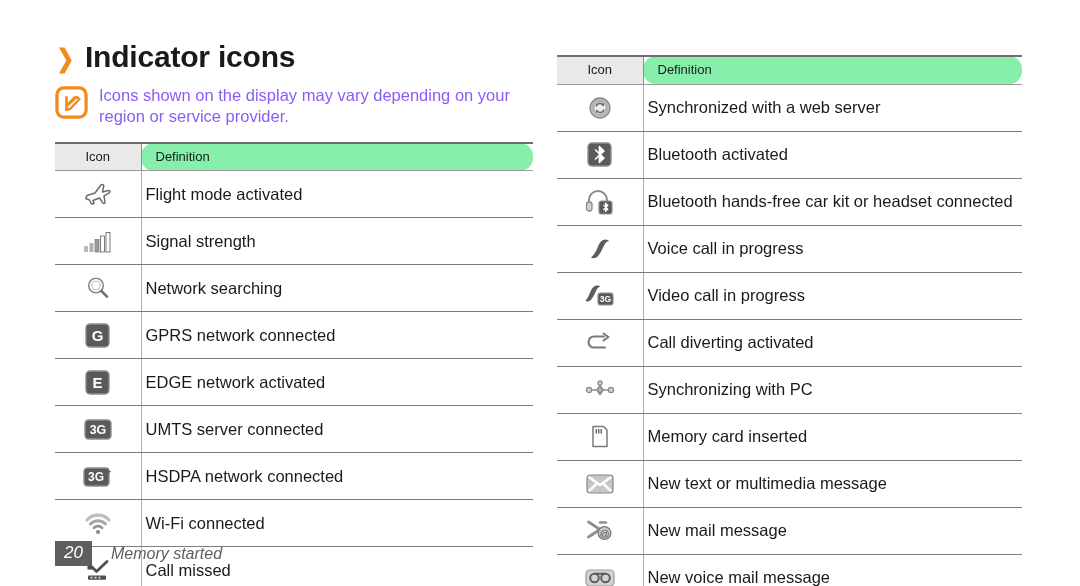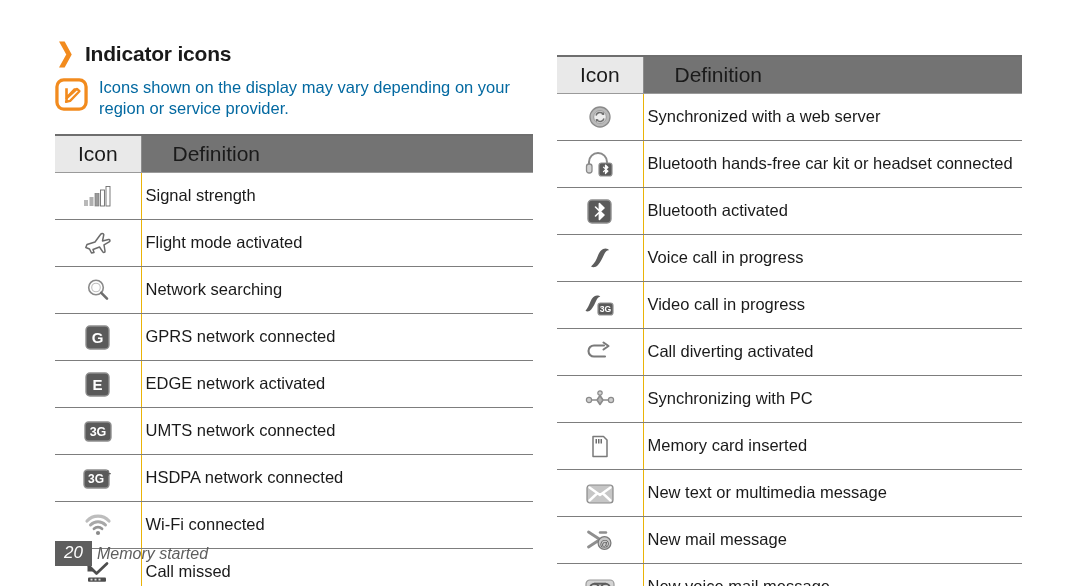--- a/index.html
+++ b/index.html
@@ -44,21 +44,21 @@
     margin: 0 0 10px 0;
   }
   .chev {
     color: #f28b1e;
     font-size: 25px;
     font-weight: bold;
     line-height: 1;
     transform: scaleX(0.85);
   }
   .heading-text {
-    font-size: 21px;
+    font-size: 30px;
     font-weight: bold;
     letter-spacing: -0.2px;
     color: #1a1a1a;
   }
 
   
   .note {
     display: flex;
     align-items: flex-start;
     gap: 11px;
@@ -66,50 +66,51 @@
   }
   .note-icon {
     flex: 0 0 auto;
     width: 33px;
     height: 33px;
     margin-top: 2px;
   }
   .note-text {
     font-size: 16.5px;
     line-height: 1.30;
-    color: #0369a1;
+    color: #8b5cf6;
     padding-top: 1px;
   }
 
   
   table.icons {
     border-collapse: collapse;
     width: 100%;
     table-layout: fixed;
   }
   table.icons col.c-icon { width: 86px; }
 
   table.icons thead th {
     font-weight: normal;
-    font-size: 21px;
+    font-size: 13px;
     text-align: left;
     padding: 5px 0 6px 0;
     border-top: 2px solid #6e6e6e;
     border-bottom: 1px solid #9a9a9a;
     color: #1a1a1a;
     line-height: 1.2;
   }
   table.icons thead th.h-icon {
     background: #e9e9e9;
     text-align: center;
   }
   table.icons thead th.h-def {
-    background: #737373;
-    padding-left: 31px;
+    background: #86efac;
+    padding-left: 14px;
     border-left: 1px solid #8d8d8d;
+    border-radius: 13px;
   }
 
   table.icons tbody td {
     border-bottom: 1px solid #7d7d7d;
     font-size: 16.5px;
     line-height: 1.26;
     color: #1a1a1a;
     background: #ffffff;
   }
   table.icons tbody td.t-icon {
@@ -134,21 +135,21 @@
     text-align: right;
   }
 
   
   .footer {
     position: absolute;
     left: 55px;
     bottom: 20px;
     display: flex;
     align-items: center;
-    gap: 5px;
+    gap: 19px;
   }
   .pagenum {
     background: #5e5e5e;
     color: #ffffff;
     font-size: 17px;
     font-style: italic;
     font-weight: normal;
     padding: 2px 9px 3px 9px;
     line-height: 1.15;
   }
@@ -190,46 +191,46 @@
         <tr>
           <th class="h-icon">Icon</th>
           <th class="h-def">Definition</th>
         </tr>
       </thead>
       <tbody>
 
         <tr>
           <td class="t-icon">
             <span class="ico">
+              <svg width="28" height="26" viewBox="0 0 28 26" aria-hidden="true">
+                <path d="M3 14.5 L11 12 L16.5 4.5 C17.5 3 19.5 3 19.8 4.6 L18.5 11 L24.5 9.5 C26 9.2 26.6 11 25.2 11.8 L20 14.8 L21 21 C21.2 22.4 19.6 23 18.8 21.8 L15.5 17 L9 19.5 L10 22.5 L7.5 23 L5.5 19 L1.8 17.5 L3 14.5 Z" fill="#ffffff" stroke="#6b6b6b" stroke-width="1.5" stroke-linejoin="round"></path>
+              </svg>
+            </span>
+          </td>
+          <td class="t-def">Flight mode activated</td>
+        </tr>
+
+        <tr>
+          <td class="t-icon">
+            <span class="ico">
               <svg width="30" height="22" viewBox="0 0 30 22" aria-hidden="true">
                 <rect x="1" y="15" width="4" height="6" fill="#b9b9b9"></rect>
                 <rect x="6.5" y="12" width="4" height="9" fill="#b0b0b0"></rect>
                 <rect x="12" y="8.5" width="4" height="12.5" fill="#9a9a9a" stroke="#7d7d7d" stroke-width="0.7"></rect>
                 <rect x="17.5" y="5" width="4" height="16" fill="#ffffff" stroke="#6e6e6e" stroke-width="0.9"></rect>
                 <rect x="23" y="1.5" width="4" height="19.5" fill="#ffffff" stroke="#6e6e6e" stroke-width="0.9"></rect>
               </svg>
             </span>
           </td>
           <td class="t-def">Signal strength</td>
         </tr>
 
         <tr>
           <td class="t-icon">
             <span class="ico">
-              <svg width="28" height="26" viewBox="0 0 28 26" aria-hidden="true">
-                <path d="M3 14.5 L11 12 L16.5 4.5 C17.5 3 19.5 3 19.8 4.6 L18.5 11 L24.5 9.5 C26 9.2 26.6 11 25.2 11.8 L20 14.8 L21 21 C21.2 22.4 19.6 23 18.8 21.8 L15.5 17 L9 19.5 L10 22.5 L7.5 23 L5.5 19 L1.8 17.5 L3 14.5 Z" fill="#ffffff" stroke="#6b6b6b" stroke-width="1.5" stroke-linejoin="round"></path>
-              </svg>
-            </span>
-          </td>
-          <td class="t-def">Flight mode activated</td>
-        </tr>
-
-        <tr>
-          <td class="t-icon">
-            <span class="ico">
               <svg width="26" height="26" viewBox="0 0 26 26" aria-hidden="true">
                 <circle cx="11" cy="10.5" r="7.3" fill="#ffffff" stroke="#8a8a8a" stroke-width="1.6"></circle>
                 <circle cx="11" cy="10.5" r="4.3" fill="none" stroke="#c0c0c0" stroke-width="1.1"></circle>
                 <path d="M16.3 15.8 L22 21.6" stroke="#6e6e6e" stroke-width="2.6" stroke-linecap="round"></path>
               </svg>
             </span>
           </td>
           <td class="t-def">Network searching</td>
         </tr>
 
@@ -259,21 +260,21 @@
 
         <tr>
           <td class="t-icon">
             <span class="ico">
               <svg width="28" height="25" viewBox="0 0 28 25" aria-hidden="true">
                 <rect x="1" y="3" width="26" height="19" rx="3.5" ry="3.5" fill="#5a5a5a" stroke="#8f8f8f" stroke-width="1.4"></rect>
                 <text x="14" y="17" font-family="Liberation Sans, sans-serif" font-size="12.5" font-weight="bold" fill="#ffffff" text-anchor="middle">3G</text>
               </svg>
             </span>
           </td>
-          <td class="t-def">UMTS network connected</td>
+          <td class="t-def">UMTS server connected</td>
         </tr>
 
         <tr>
           <td class="t-icon">
             <span class="ico">
               <svg width="30" height="25" viewBox="0 0 30 25" aria-hidden="true">
                 <rect x="1" y="4" width="25" height="18" rx="3.5" ry="3.5" fill="#5a5a5a" stroke="#8f8f8f" stroke-width="1.4"></rect>
                 <text x="13" y="17.4" font-family="Liberation Sans, sans-serif" font-size="12" font-weight="bold" fill="#ffffff" text-anchor="middle">3G</text>
                 <text x="25" y="11" font-family="Liberation Sans, sans-serif" font-size="11" font-weight="bold" fill="#5a5a5a" text-anchor="middle">+</text>
               </svg>
@@ -341,46 +342,46 @@
                 <path d="M8.2 17 L7.7 14 L10.6 14.4 Z" fill="#6e6e6e"></path>
               </svg>
             </span>
           </td>
           <td class="t-def">Synchronized with a web server</td>
         </tr>
 
         <tr>
           <td class="t-icon">
             <span class="ico">
+              <svg width="25" height="25" viewBox="0 0 25 25" aria-hidden="true">
+                <rect x="1" y="1" width="23" height="23" rx="4" ry="4" fill="#5a5a5a" stroke="#8f8f8f" stroke-width="1.4"></rect>
+                <path d="M12.4 4.5 L17 9 L12.4 13.2 L12.4 4.5 Z M12.4 11.8 L17 16 L12.4 20.5 L12.4 11.8 Z M8.5 8 L16.5 16 M16.5 9 L8.5 17" fill="#ffffff" stroke="#ffffff" stroke-width="1.6" stroke-linejoin="round" stroke-linecap="round"></path>
+              </svg>
+            </span>
+          </td>
+          <td class="t-def">Bluetooth activated</td>
+        </tr>
+
+        <tr>
+          <td class="t-icon">
+            <span class="ico">
               <svg width="30" height="26" viewBox="0 0 30 26" aria-hidden="true">
                 <path d="M4 17 L4 11 A9 9 0 0 1 22 11 L22 14" fill="none" stroke="#8a8a8a" stroke-width="2"></path>
                 <rect x="1.5" y="13" width="5.5" height="9" rx="2.5" fill="#d3d3d3" stroke="#8a8a8a" stroke-width="1.3"></rect>
                 <rect x="14" y="12" width="13" height="13" rx="2.5" fill="#5a5a5a" stroke="#8f8f8f" stroke-width="1.2"></rect>
                 <path d="M20.4 14 L23 16.4 L20.4 18.8 L20.4 14 Z M20.4 17.8 L23 20.2 L20.4 22.6 L20.4 17.8 Z M18.2 15.8 L23 20.4 M23 16.4 L18.2 21" fill="#ffffff" stroke="#ffffff" stroke-width="1.05" stroke-linejoin="round"></path>
               </svg>
             </span>
           </td>
           <td class="t-def">Bluetooth hands-free car kit or headset connected</td>
         </tr>
 
         <tr>
           <td class="t-icon">
             <span class="ico">
-              <svg width="25" height="25" viewBox="0 0 25 25" aria-hidden="true">
-                <rect x="1" y="1" width="23" height="23" rx="4" ry="4" fill="#5a5a5a" stroke="#8f8f8f" stroke-width="1.4"></rect>
-                <path d="M12.4 4.5 L17 9 L12.4 13.2 L12.4 4.5 Z M12.4 11.8 L17 16 L12.4 20.5 L12.4 11.8 Z M8.5 8 L16.5 16 M16.5 9 L8.5 17" fill="#ffffff" stroke="#ffffff" stroke-width="1.6" stroke-linejoin="round" stroke-linecap="round"></path>
-              </svg>
-            </span>
-          </td>
-          <td class="t-def">Bluetooth activated</td>
-        </tr>
-
-        <tr>
-          <td class="t-icon">
-            <span class="ico">
               <svg width="26" height="24" viewBox="0 0 26 24" aria-hidden="true">
                 <path d="M18.5 2.5 C15 2.5 12.5 5.5 11 9.5 C9.5 13.5 7.5 17.5 4 20.5 C6 21.8 9 21.3 11 19 C13.8 15.8 15.5 11.5 17.2 8.2 C18.6 5.5 20.2 4 22 4.3 C21.5 3.2 20.2 2.5 18.5 2.5 Z" fill="#5d5d5d"></path>
               </svg>
             </span>
           </td>
           <td class="t-def">Voice call in progress</td>
         </tr>
 
         <tr>
           <td class="t-icon">

